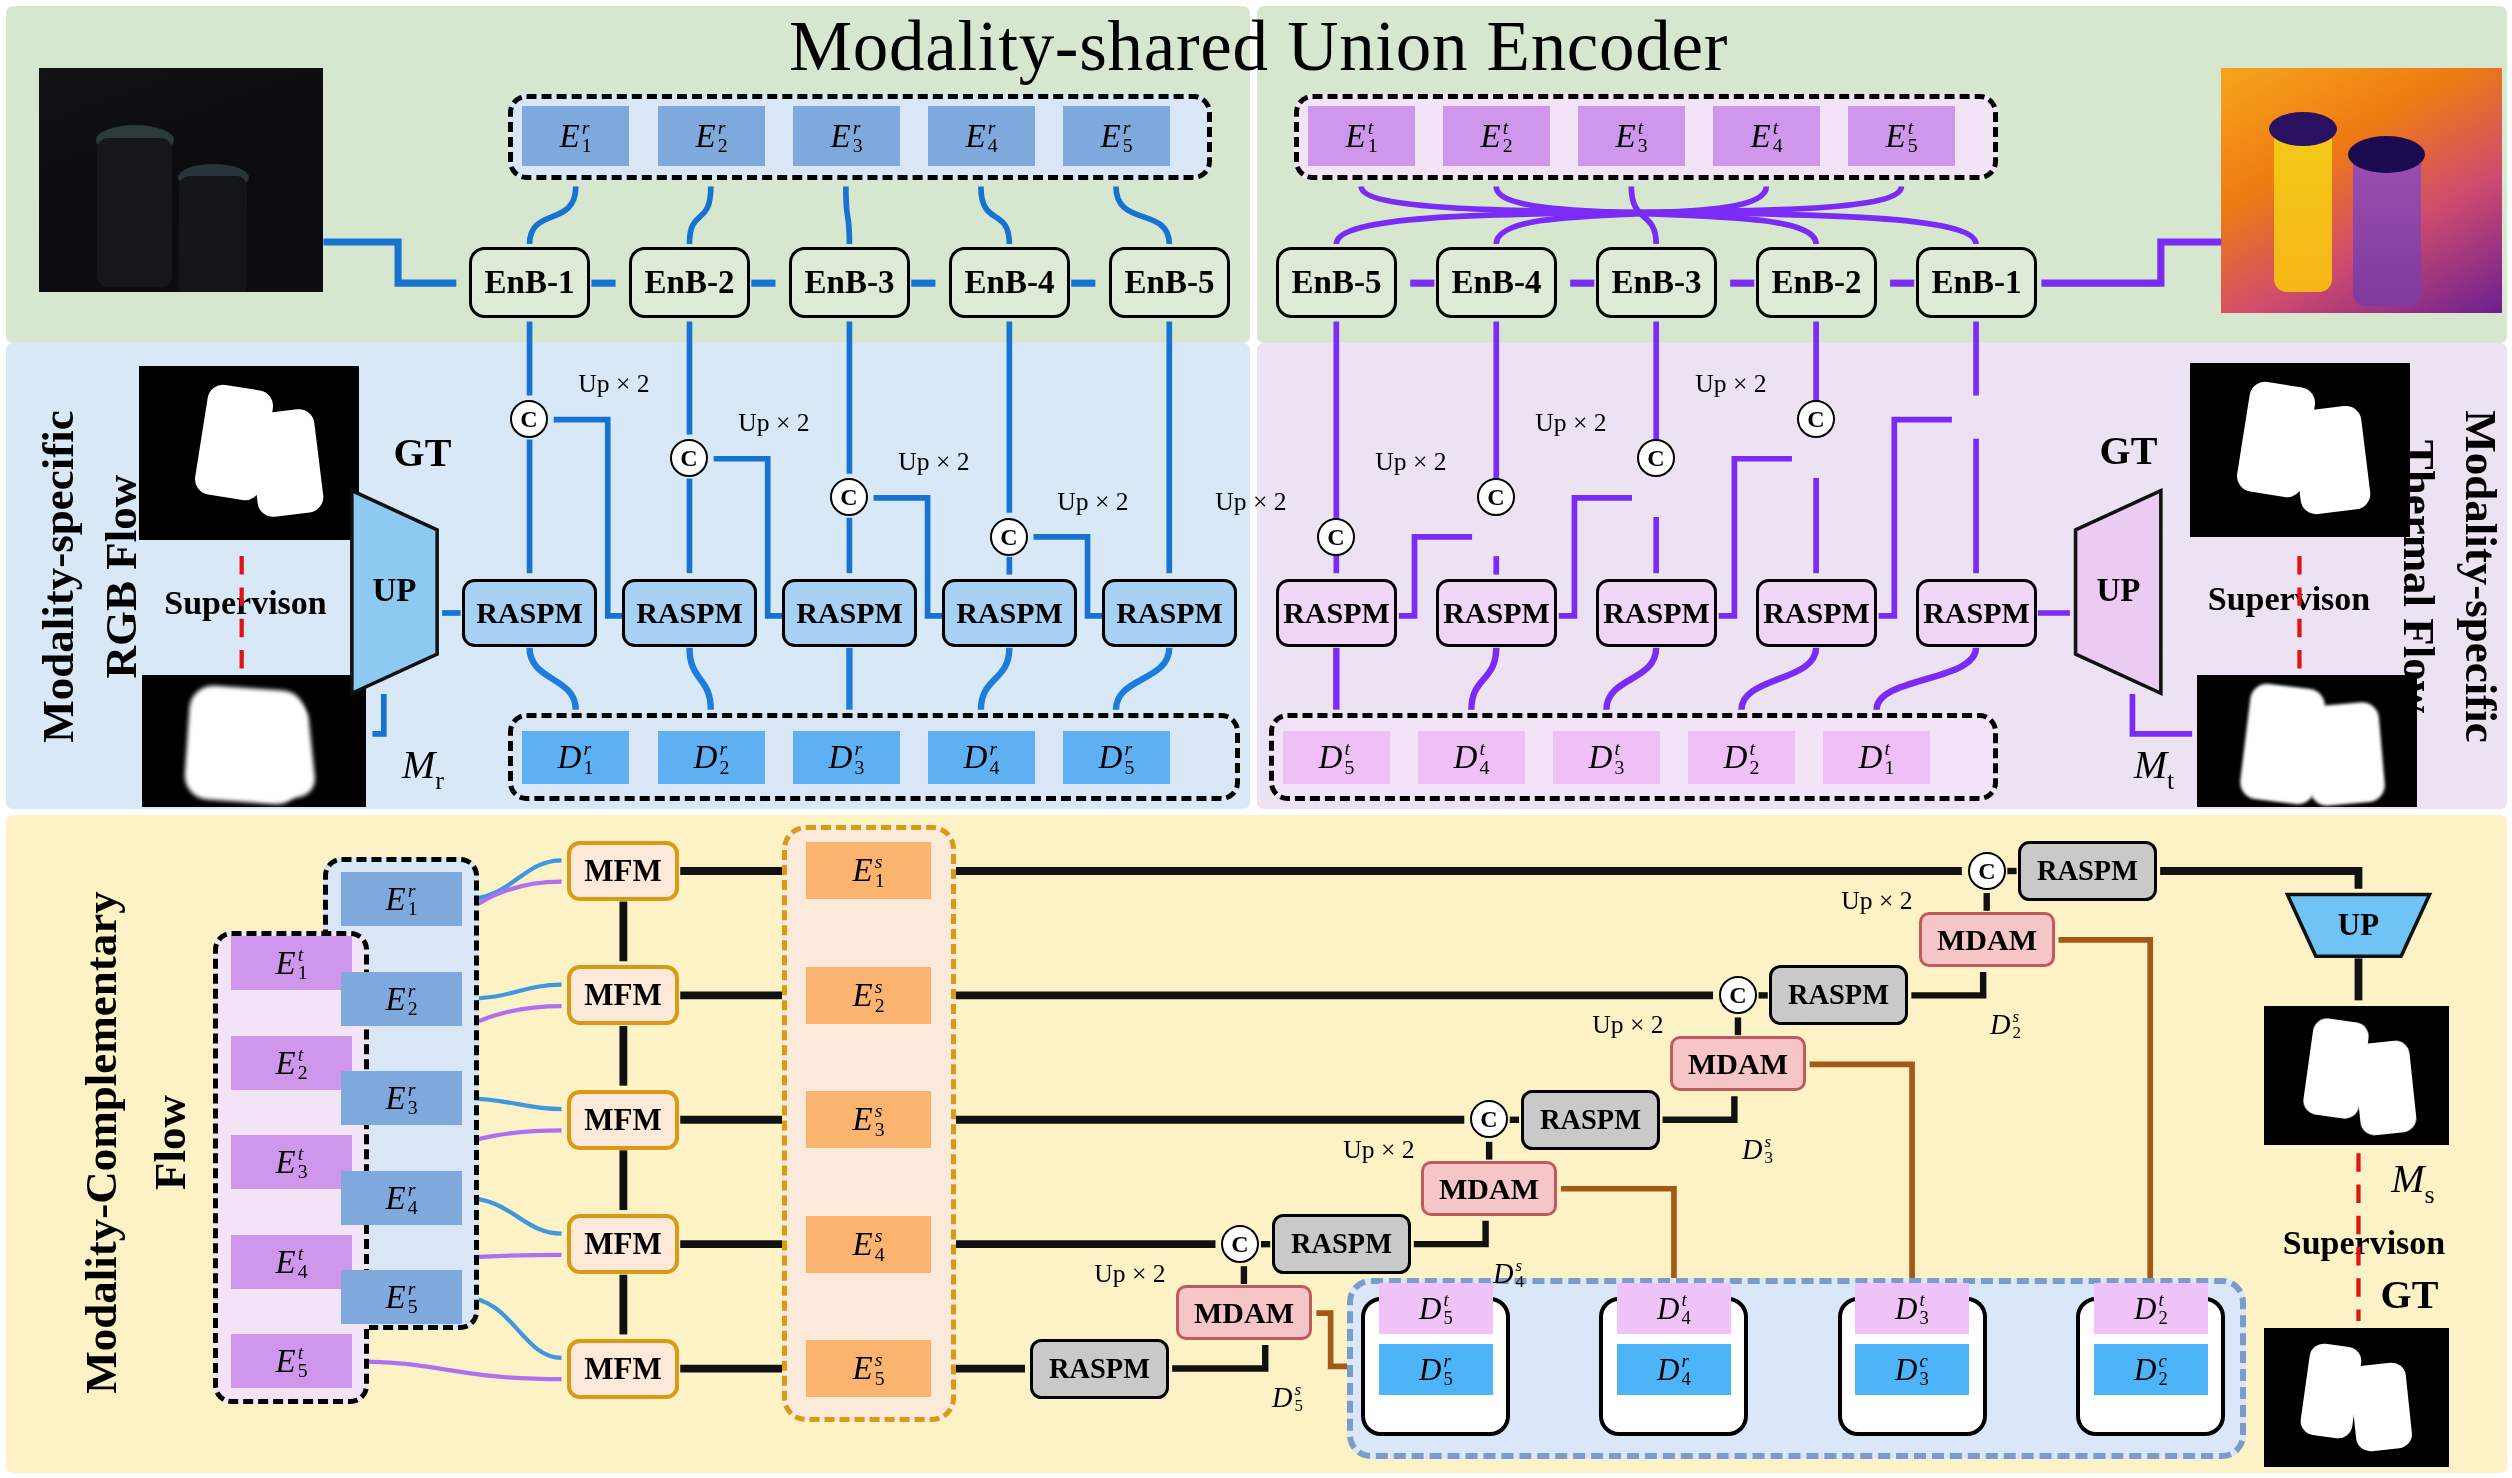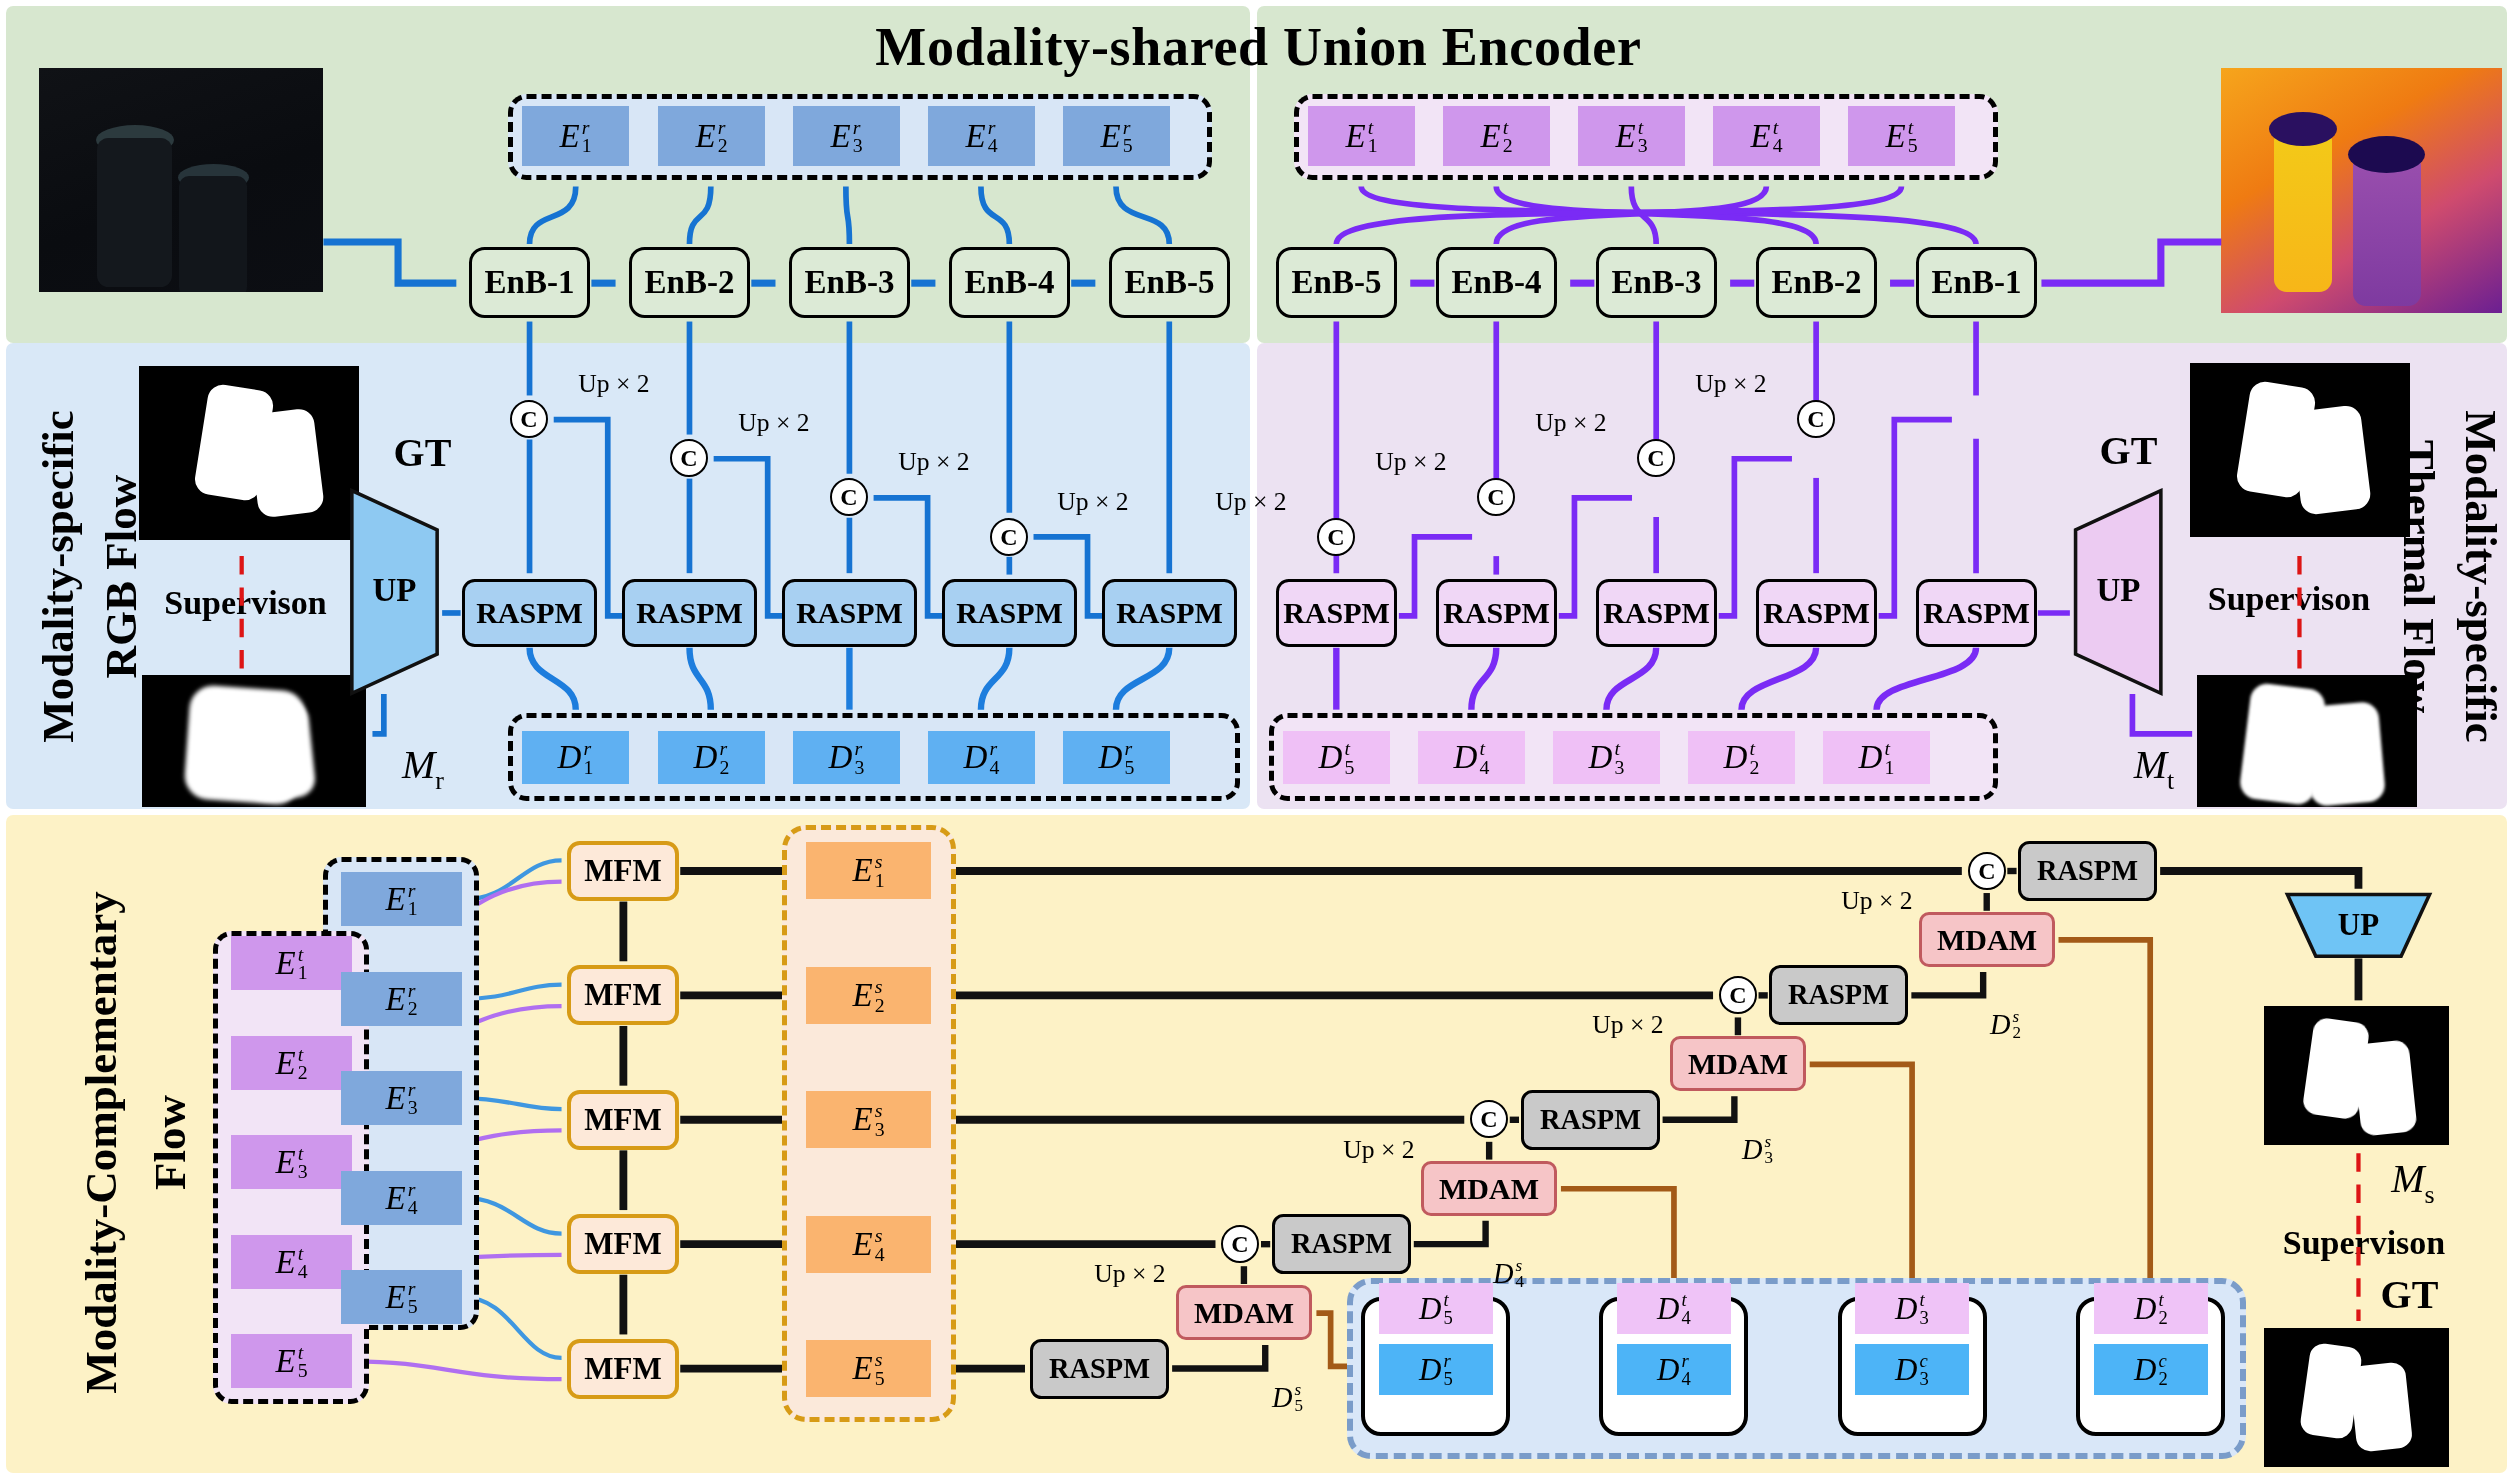--- a/index.html
+++ b/index.html
@@ -1,21 +1,21 @@
 <!DOCTYPE html>
 <html style="font-size:11.4px"><head>
 <meta charset="utf-8">
 <style>
   html,body{margin:0;padding:0;background:#fff}
   #cv{position:relative;width:2512px;height:1479px;background:#fff;overflow:hidden}
   .n{position:absolute;box-sizing:border-box;display:flex;align-items:center;justify-content:center;
      font-family:"Liberation Serif",serif;color:#000;white-space:nowrap}
   .panel{border-radius:7.1px}
   .bold{font-weight:bold}
-  .title{font-weight:bold;font-size:54px;letter-spacing:0.7px}
+  .title{font-weight:normal;font-size:71px;letter-spacing:0.7px}
   .enb{background:#dcead6;border:3.6px solid #000;border-radius:15.6px;font-weight:bold;font-size:33px}
   .ebr{background:#7fa8dc;font-size:33px}
   .ebt{background:#cf97ec;font-size:33px}
   .dbr{background:#5fb0f2;font-size:33px}
   .dbt{background:#efc0f6;font-size:33px}
   .esb{background:#fab46f;font-size:33px}
   .pairT{background:#efc3f7;font-size:31px}
   .pairB{background:#4db4f7;font-size:31px}
   .pairW{background:#fff;border:4.3px solid #000;border-radius:20px}
   .contB{background:#d8e6f6;border:5px dashed #000;border-radius:18.5px}

